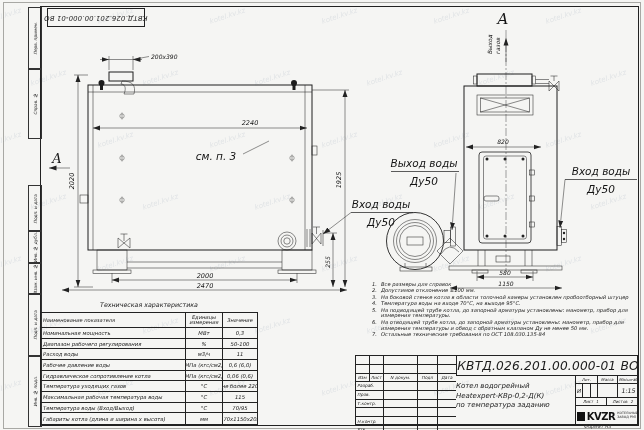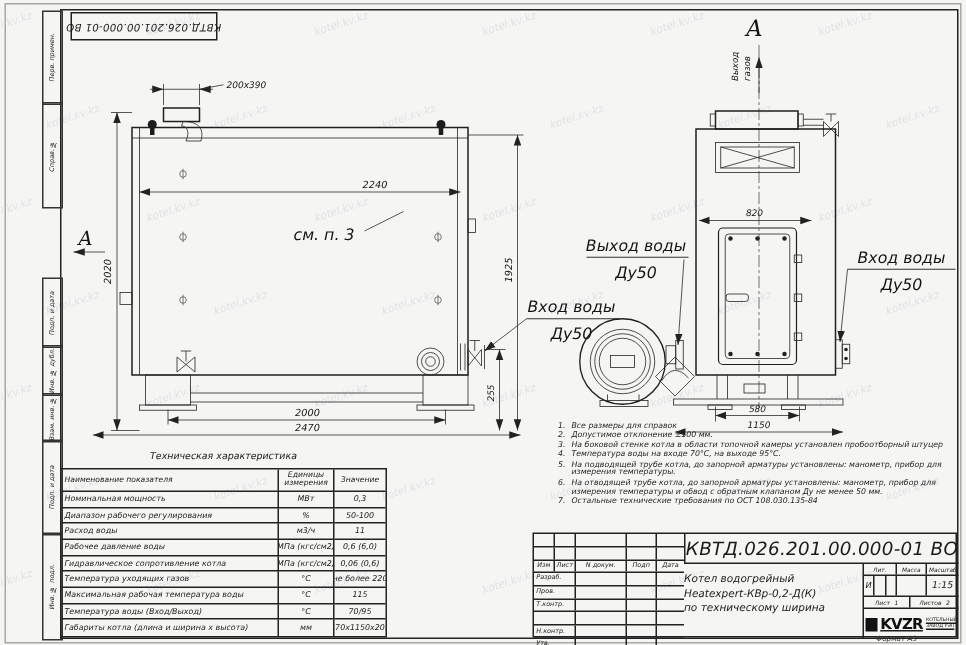--- a/index.html
+++ b/index.html
@@ -60,21 +60,21 @@
   .tbr-hrow{display:flex;flex:0 0 7px;border-bottom:0.7px solid #222;}
   .tbr-h{font:italic 3.9px "DejaVu Sans",sans-serif;display:flex;align-items:center;justify-content:center;border-right:0.7px solid #222;box-sizing:border-box;}
   .h0{flex:0 0 22px;} .h1{flex:0 0 20px;} .h2{flex:1;border-right:none;}
   .tbr-vrow{display:flex;flex:0 0 13px;border-bottom:0.7px solid #222;}
   .lit-box{flex:0 0 7.3px;border-right:0.7px solid #222;display:flex;align-items:center;justify-content:center;font:italic 5.5px "DejaVu Sans",sans-serif;box-sizing:border-box;}
   .mass-box{flex:0 0 20px;border-right:0.7px solid #222;box-sizing:border-box;}
   .scale-box{flex:1;display:flex;align-items:center;justify-content:center;font:italic 6.3px "DejaVu Sans",sans-serif;}
   .tbr-srow{display:flex;flex:0 0 7px;border-bottom:0.7px solid #222;font:italic 4px "DejaVu Sans",sans-serif;}
   .sheet-cell{flex:0 0 31px;border-right:0.7px solid #222;display:flex;align-items:center;justify-content:center;gap:3px;box-sizing:border-box;}
   .sheets-cell{flex:1;display:flex;align-items:center;justify-content:center;gap:3px;}
-  .tbr-company{flex:1;display:flex;align-items:center;justify-content:center;gap:2px;text-decoration:underline;}
+  .tbr-company{flex:1;display:flex;align-items:center;justify-content:center;gap:2px;}
   .logo-sq{width:8px;height:9px;background:#111;display:inline-block;}
   .logo-txt{font:bold 10px "DejaVu Sans",sans-serif;font-style:normal;letter-spacing:-.5px;color:#111;}
   .company-small{font:3.2px "DejaVu Sans",sans-serif;font-style:normal;line-height:3.6px;color:#222;text-align:left;}
   .format-note{left:584px;top:424px;font:italic 4.8px "DejaVu Sans",sans-serif;color:#333;}
   
   svg text{fill:#141414;}
   .ol{stroke:#1f1f1f;stroke-width:1;fill:none;}
   .tl{stroke:#2a2a2a;stroke-width:0.55;fill:none;}
   .dim{stroke:#333;stroke-width:0.55;fill:none;}
   .cl{stroke:#444;stroke-width:0.5;fill:none;stroke-dasharray:8 2 2 2;}
@@ -512,21 +512,21 @@
         <div class="tb-row">
           <div class="tb-c wlab lab">Утв.</div>
           <div class="tb-c w2"></div>
           <div class="tb-c w3"></div>
           <div class="tb-c w4"></div>
         </div>
       </div>
     <div class="tb-name">
       <div>Котел водогрейный</div>
       <div>Heatexpert-КВр-0,2-Д(К)</div>
-      <div>по техническому ширина</div>
+      <div>по температура заданию</div>
     </div>
     <div class="tb-right">
       <div class="tbr-hrow">
         <div class="tbr-h h0">Лит.</div>
         <div class="tbr-h h1">Масса</div>
         <div class="tbr-h h2">Масштаб</div>
       </div>
       <div class="tbr-vrow">
         <div class="lit-box">И</div>
         <div class="lit-box"></div>

